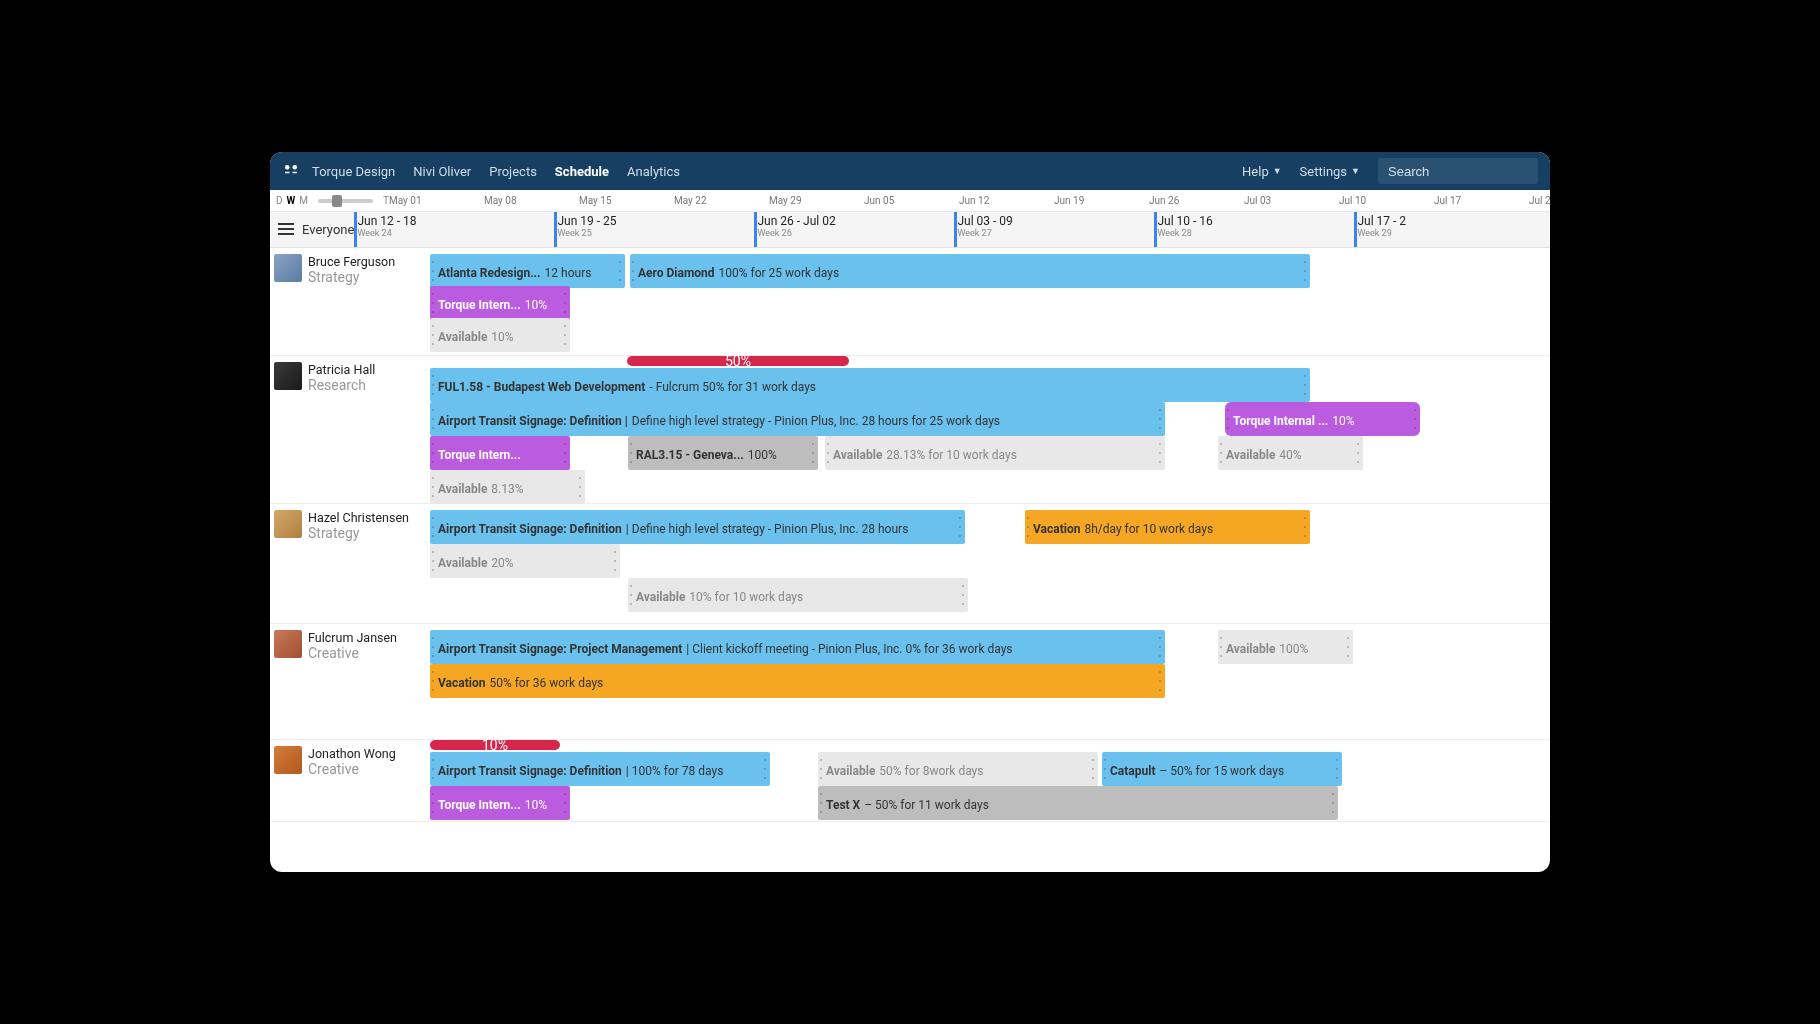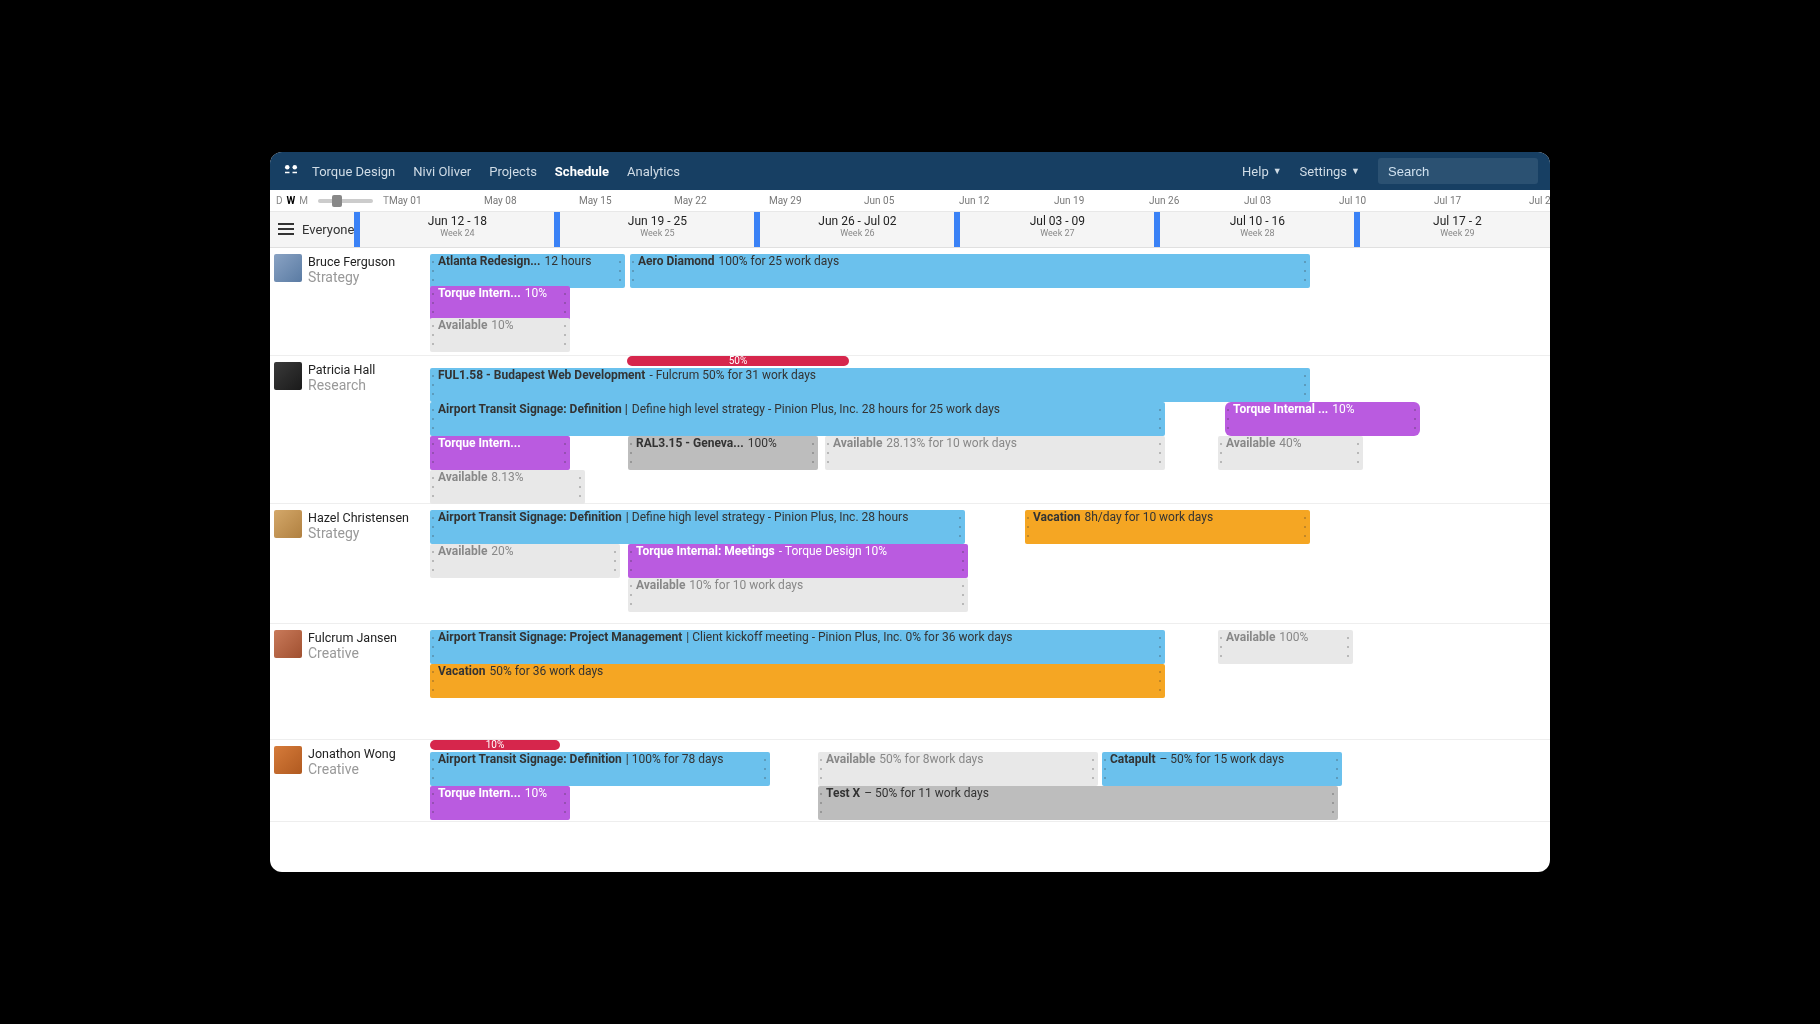--- a/index.html
+++ b/index.html
@@ -26,50 +26,50 @@
   .slider { width:55px; height:4px; background:#ccc; border-radius:2px; position:relative; margin:0 4px;}
   .slider .thumb { position:absolute; left:14px; top:-4px; width:10px; height:12px; background:#888; border-radius:2px;}
   .ruler-dates { flex:1; display:flex;gap:20px;}
   .ruler-tick { width:75px; text-align:left; color:#777;}
   
   .weekrow { height:36px; background:#f5f5f5; border-bottom:1px solid #e0e0e0; display:flex;}
   .weekrow-left { width:160px; display:flex; align-items:center; gap:8px; padding-left:8px;}
   .weekrow-left .menu-icon { width:16px; height:14px; cursor:pointer;}
   .weekrow-left .menu-icon div { height:2px; background:#333; margin-bottom:3px;}
   .weekcells { flex:1; display:flex;}
-  .weekcell { width:200px; text-align:center; border-left:6px solid #3b82f6; padding-top:2px;}
+  .weekcell { width:200px; border-left:3px solid #3b82f6; padding-top:2px;}
   .weekcell .range { font-size:12px; color:#222;}
   .weekcell .num { font-size:9px; color:#888;}
   
   .person-row { display:flex; border-bottom:1px solid #eee; }
   .person-left { width:160px; padding:6px 0 0 4px; display:flex; gap:6px;}
   .avatar { width:28px; height:28px; border-radius:2px; flex-shrink:0;}
   .avatar.a1 { background:linear-gradient(135deg,#8aa3c4,#5a7ba3);}
   .avatar.a2 { background:linear-gradient(135deg,#3a3a3a,#1a1a1a);}
   .avatar.a3 { background:linear-gradient(135deg,#d4a86a,#b08040);}
   .avatar.a4 { background:linear-gradient(135deg,#c97a5a,#a05030);}
   .avatar.a5 { background:linear-gradient(135deg,#d67b3a,#b05a20);}
   .person-meta .name { font-size:12.5px; color:#222;}
   .person-meta .role { font-size:14px; color:#999;}
   .person-bars { flex:1; position:relative; padding:6px 0;}
-  .bar { position:absolute; height:34px; border-radius:2px; display:flex; align-items:flex-start; padding:0 8px; font-size:12px; white-space:nowrap; overflow:hidden;}
+  .bar { position:absolute; height:34px; border-radius:2px; display:flex; align-items:flex-end; padding:8px 8px; font-size:12px; white-space:nowrap; overflow:hidden;}
   .bar .grip { position:absolute; left:2px; top:4px; bottom:4px; width:4px; opacity:.35; display:flex; flex-direction:column; justify-content:space-around;}
   .bar .grip i { display:block; width:2px; height:2px; background:currentColor; border-radius:50%;}
   .bar .grip-r { left:auto; right:2px;}
   .bar .title { font-weight:700; margin-right:4px; color:#333;}
   .bar .detail { color:#333;}
   .bar.blue { background:#6bc1ed;}
   .bar.purple { background:#ba5be0;}
   .bar.purple .title, .bar.purple .detail { color:#fff;}
   .bar.grey { background:#e8e8e8;}
   .bar.grey .title, .bar.grey .detail { color:#888;}
   .bar.greydark { background:#bdbdbd;}
   .bar.orange { background:#f5a623;}
   .bar.orange .title, .bar.orange .detail { color:#333;}
-  .overalloc { position:absolute; height:10px; background:#d6264c; border-radius:5px; font-size:10px; color:#fff; text-align:center; line-height:10px;}
+  .overalloc { position:absolute; height:10px; background:#d6264c; border-radius:5px; font-size:14px; color:#fff; text-align:center; line-height:10px;}
 </style>
 </head>
 <body>
 
 <div class="app-window">
 
   <div class="topnav">
     <div class="logo">
       <svg width="18" height="18" viewBox="0 0 24 24">
           <circle cx="7" cy="7" r="3"></circle>
@@ -401,34 +401,20 @@
               <i></i>
             </span>
       <span class="title">Available</span>
       <span class="detail">20%</span>
       <span class="grip grip-r">
               <i></i>
               <i></i>
               <i></i>
             </span>
           </div>
-          <div class="bar purple" style="top: 40px; left: 198px; width: 340px;">
-            <span class="grip">
-              <i></i>
-              <i></i>
-              <i></i>
-            </span>
-      <span class="title">Torque Internal: Meetings </span>
-      <span class="detail">- Torque Design  10%</span>
-      <span class="grip grip-r">
-              <i></i>
-              <i></i>
-              <i></i>
-            </span>
-          </div>
           <div class="bar grey" style="top: 74px; left: 198px; width: 340px;">
             <span class="grip">
               <i></i>
               <i></i>
               <i></i>
             </span>
       <span class="title">Available</span>
       <span class="detail"> 10% for 10 work days</span>
       <span class="grip grip-r">
               <i></i>

